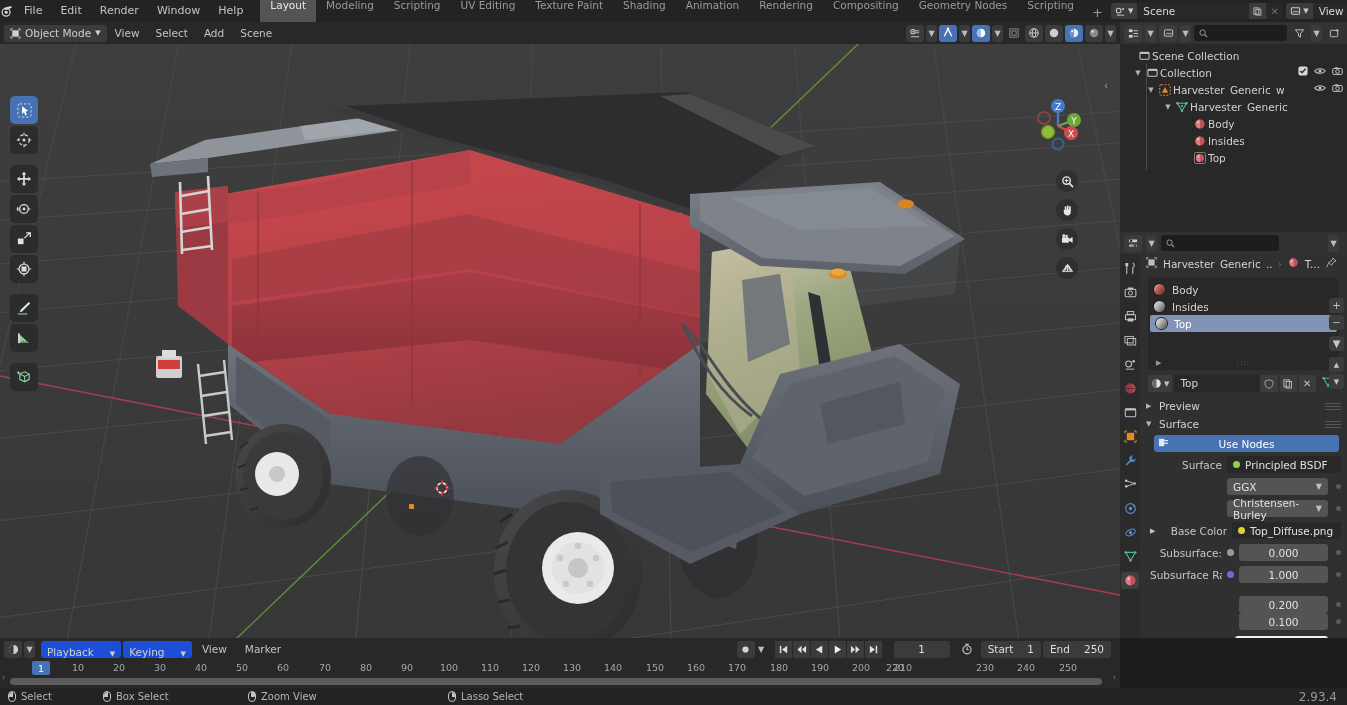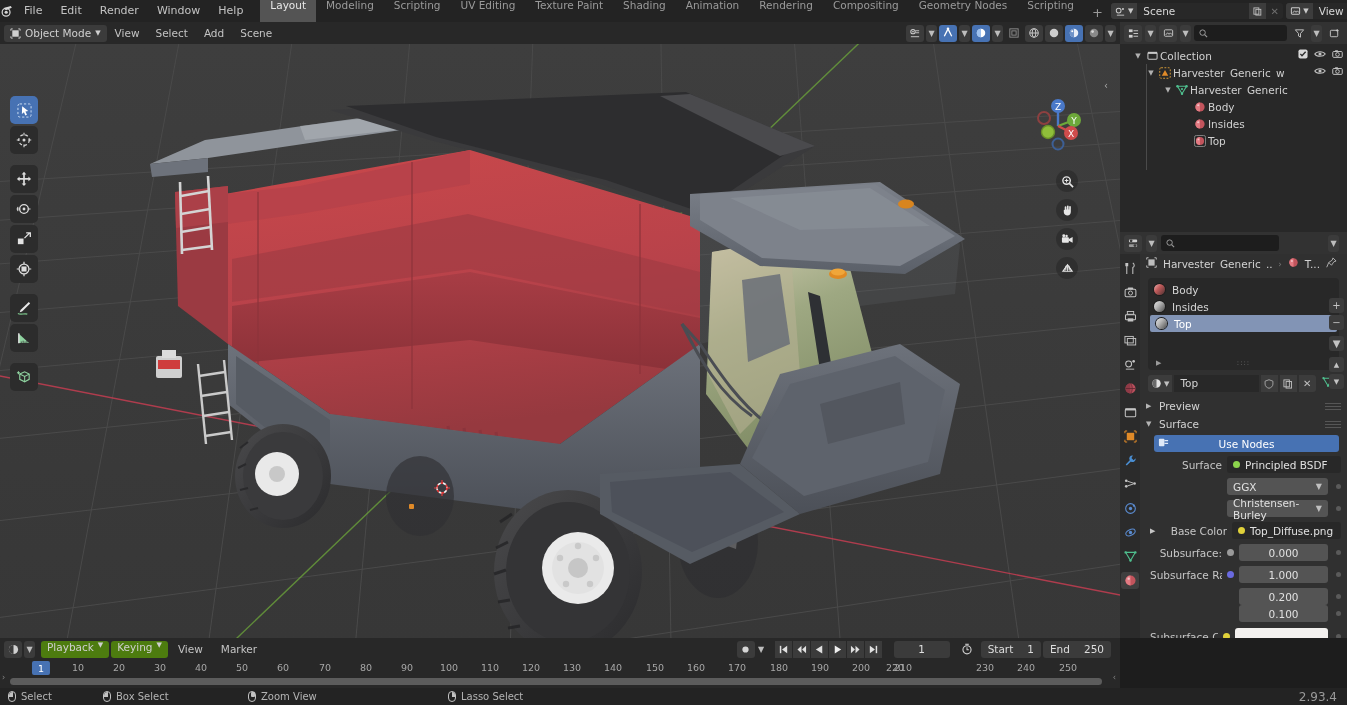--- a/index.html
+++ b/index.html
@@ -137,21 +137,21 @@
   .prop-field.dark { background:#282828; }
   .prop-field.num { justify-content:center; background:#545454; }
   .prop-field.white { background:#f2f0ee; }
   .socket { width:7px; height:7px; border-radius:50%; flex:0 0 7px; }
   .dot-r { width:5px; height:5px; border-radius:50%; background:#5a5a5a; flex:0 0 5px; margin-left:3px; }
   .sel-caret { margin-left:auto; font-size:8px; color:#c0c0c0; }
 
   
   .timeline { position:absolute; left:0; top:638px; width:1120px; height:50px; background:#282828; }
   .tl-header { height:22px; display:flex; align-items:center; padding-left:4px; gap:2px; background:#282828;}
-  .tl-drop { display:flex; align-items:flex-start; gap:4px; height:17px; padding:0 6px; background:#4d7c0f;
+  .tl-drop { display:flex; align-items:flex-end; gap:16px; height:17px; padding:0 6px; background:#1d4ed8;
      border-radius:3px; font-size:10.5px; color:#cfcfcf; }
   .tl-menu { padding:0 8px; height:22px; line-height:22px; font-size:10.5px; color:#c3c3c3;}
   .play-grp { display:flex; align-items:center; gap:1px; margin-left:auto; }
   .pb { width:17px; height:17px; background:#3b3b3b; display:flex; align-items:center; justify-content:center; }
   .pb:first-child { border-radius:3px 0 0 3px; }
   .pb:last-child { border-radius:0 3px 3px 0; }
   .frm-field { height:17px; background:#3b3b3b; border-radius:3px; display:flex; align-items:center;
      justify-content:center; font-size:10.5px; color:#e0e0e0; padding:0 8px; min-width:56px; }
   .se-grp { display:flex; align-items:center; height:17px; background:#3b3b3b; border-radius:3px; margin-left:4px;}
   .se-grp span { padding:0 7px; font-size:10.5px; line-height:17px; color:#ddd; }
@@ -679,20 +679,30 @@
       <div class="sq flat">
         <svg width="11" height="11" viewBox="0 0 12 12">
             <rect x="1.5" y="2.5" width="8" height="7" rx="1" fill="none" stroke="#c9c9c9" stroke-width="1"></rect>
             <path d="M9 1.2v3M7.5 2.7h3" stroke="#c9c9c9" stroke-width="1"></path>
           </svg>
       </div>
     </div>
 
     <div class="outl-body">
 
+      <div class="outl-row">
+        <span class="tri"></span>
+        <span class="outl-icn">
+          <svg width="11" height="11" viewBox="0 0 12 12">
+              <rect x="1" y="3" width="10" height="7" rx="1" fill="none" stroke="#c8c8c8" stroke-width="1.1"></rect>
+              <rect x="1" y="2" width="10" height="2.2" fill="#c8c8c8"></rect>
+            </svg>
+        </span>
+        <span class="lbl">Scene Collection</span>
+      </div>
 
       <div class="outl-row" style="padding-left:12px">
         <span class="tri">▼</span>
         <span class="outl-icn">
           <svg width="11" height="11" viewBox="0 0 12 12">
               <rect x="1" y="3" width="10" height="7" rx="1" fill="none" stroke="#c8c8c8" stroke-width="1.1"></rect>
               <rect x="1" y="2" width="10" height="2.2" fill="#c8c8c8"></rect>
             </svg>
         </span>
         <span class="lbl">Collection</span>
@@ -1067,21 +1077,21 @@
         <span class="prop-field num">0.000</span>
         <span class="dot-r"></span>
       </div>
 
       <div class="prop-row">
         <span class="prop-lbl">Subsurface Ra...</span>
         <span class="socket" style="background:#6a6ae0"></span>
         <span class="prop-field num">1.000</span>
         <span class="dot-r"></span>
       </div>
-      <div class="prop-row" style="height:17px;margin-top:4px">
+      <div class="prop-row" style="height:17px;margin-top:12px">
         <span class="prop-lbl"></span>
         <span class="socket" style="background:transparent"></span>
         <span class="prop-field num">0.200</span>
         <span class="dot-r"></span>
       </div>
       <div class="prop-row" style="height:17px;margin-top:0">
         <span class="prop-lbl"></span>
         <span class="socket" style="background:transparent"></span>
         <span class="prop-field num">0.100</span>
         <span class="dot-r"></span>

